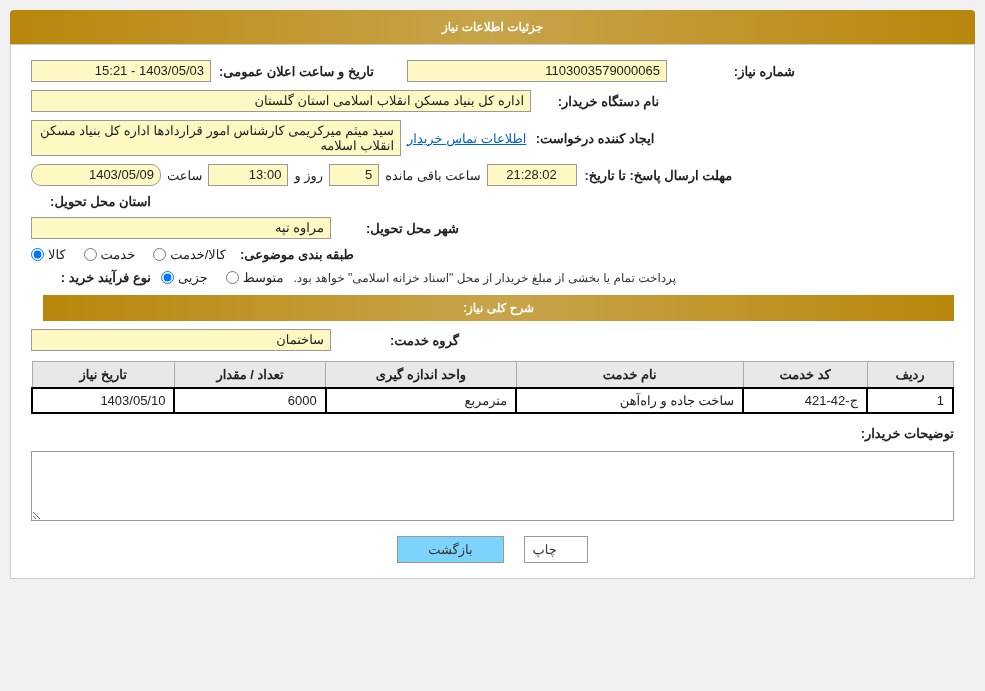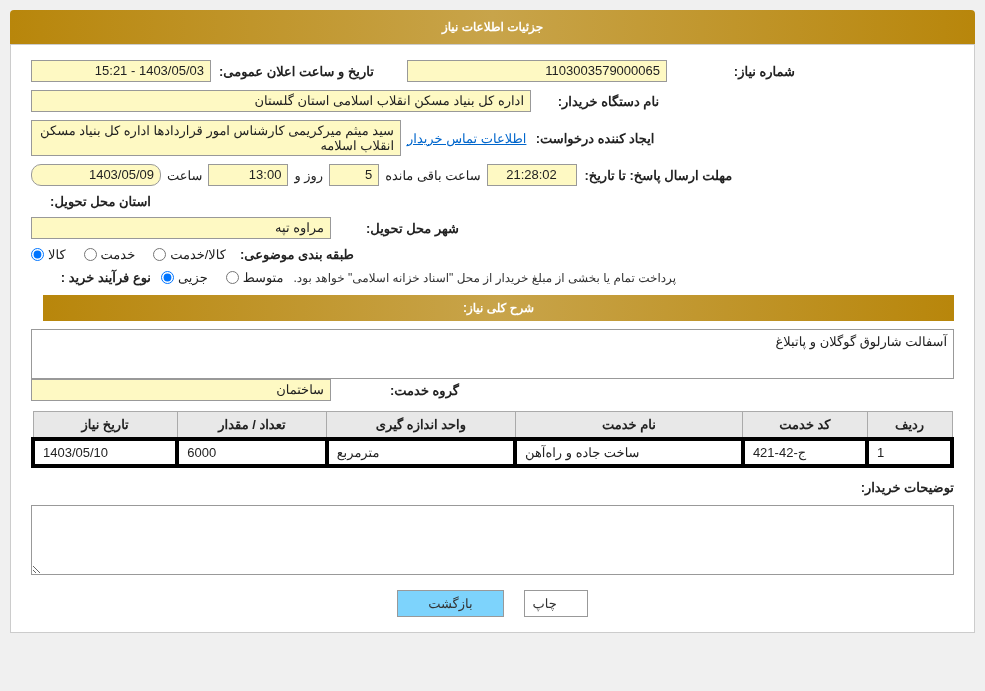--- a/index.html
+++ b/index.html
@@ -116,23 +116,23 @@
       border-collapse: collapse;
     }
     table th {
       background: #e8e8e8;
       border: 1px solid #aaa;
       padding: 5px 10px;
       text-align: center;
       font-weight: bold;
     }
     table td {
-      border: 4px solid #000000;
+      border: 2px solid #000000;
       padding: 4px 8px;
-      text-align: left;
+      text-align: right;
     }
     .buyer-notes {
       margin-top: 12px;
     }
     .notes-textarea {
       width: 100%;
       border: 1px solid #999;
       min-height: 70px;
       background: white;
     }
@@ -240,23 +240,20 @@
         </div>
         <div class="radio-item">
           <span>جزیی</span>
           <input type="radio" name="purchase_type" value="jozi" checked="" style="">
         </div>
       </div>
       <span class="label">نوع فرآیند خرید :</span>
     </div>
 
     <div class="section-divider">شرح کلی نیاز:</div>
-    <div class="watermark-area">
-      <div class="description-box">آسفالت شارلوق گوگلان و پاتبلاغ</div>
-    </div>
 
 
     <div class="service-label-row">
       <span class="label">گروه خدمت:</span>
       <div class="input-box" style="width:300px;">ساختمان</div>
     </div>
 
     <div class="table-section">
       <table>
         <thead>

